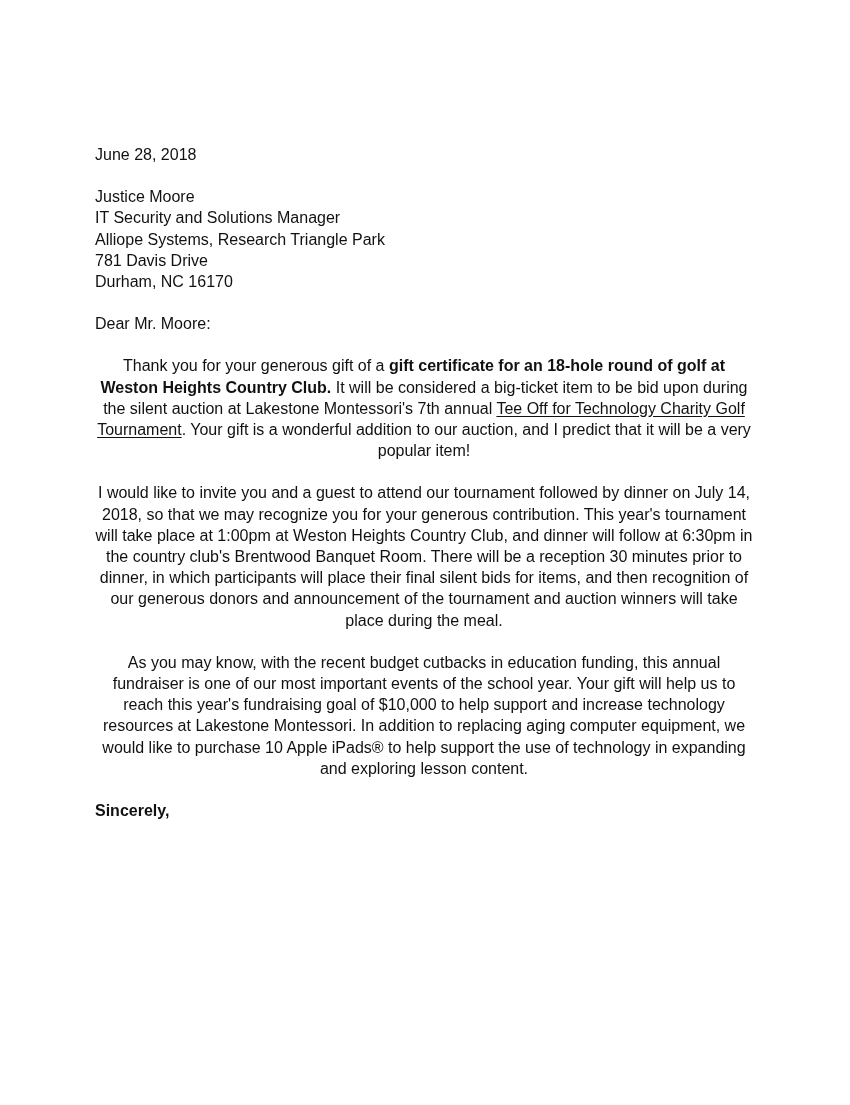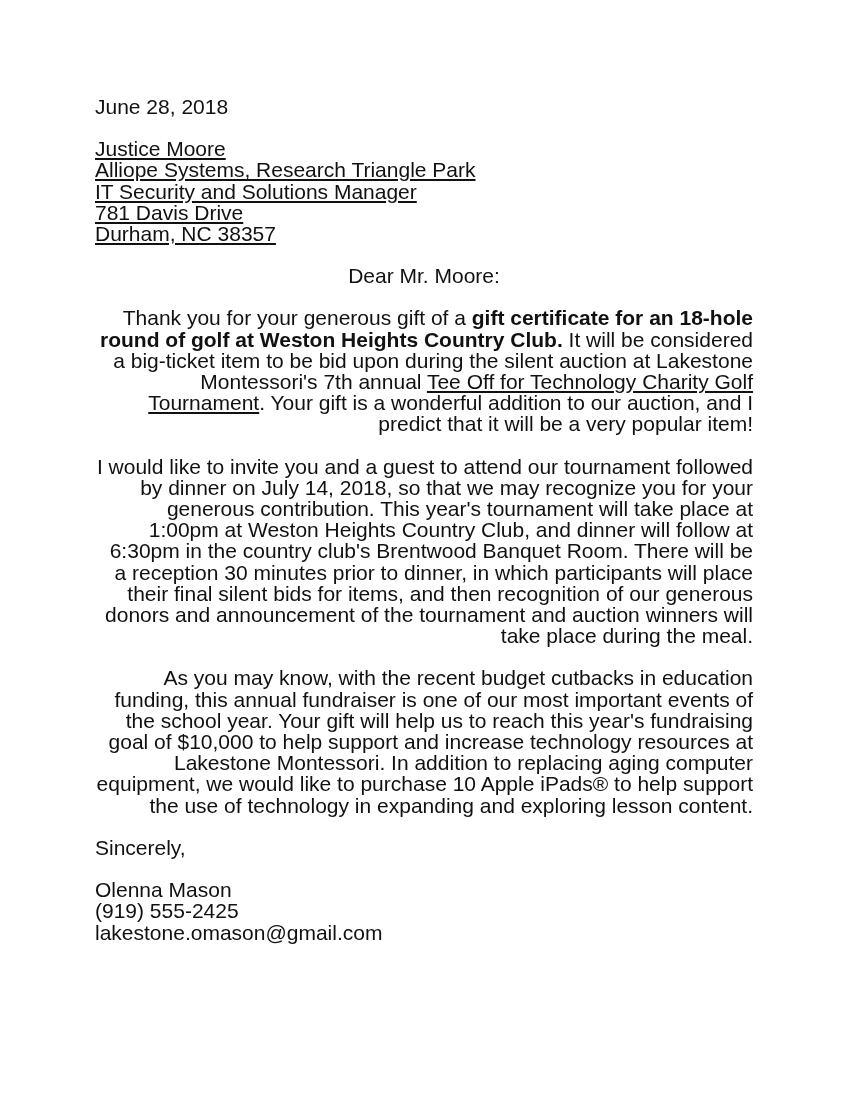--- a/index.html
+++ b/index.html
@@ -18,86 +18,81 @@
   .page {
     position: relative;
     width: 850px;
     height: 1105px;
     background: #ffffff;
     box-sizing: border-box;
     padding: 96px 98px 0 95px;
   }
   .letter {
     width: 658px;
-    font-size: 21px;
+    font-size: 16px;
     line-height: 21.2px;
     color: #111111;
+    margin-top: 48px;
   }
   .date-line {
     margin: 0 0 21px 0;
   }
   .address-block {
     margin: 0 0 21px 0;
-    text-decoration: underline;
   }
   .address-block .addr-line {
     margin: 0;
   }
   .salutation {
     margin: 0 0 21px 0;
-    text-align: center;
   }
   .para {
     margin: 0 0 21px 0;
-    text-align: right;
+    text-align: center;
   }
   b, strong {
     font-weight: bold;
   }
   .underline {
     text-decoration: underline;
     text-underline-offset: 1.5px;
   }
   .closing {
     margin: 0 0 21px 0;
+    font-weight: bold;
   }
   .signature-block {
     margin: 0;
   }
   .signature-block .sig-line {
     margin: 0;
   }
 </style>
 </head>
 <body>
 
 <div class="page">
   <div class="letter">
 
     <div class="date-line">June 28, 2018</div>
 
     <div class="address-block">
       <div class="addr-line">Justice Moore</div>
+      <div class="addr-line">IT Security and Solutions Manager</div>
       <div class="addr-line">Alliope Systems, Research Triangle Park</div>
-      <div class="addr-line">IT Security and Solutions Manager</div>
       <div class="addr-line">781 Davis Drive</div>
-      <div class="addr-line">Durham, NC 38357</div>
+      <div class="addr-line">Durham, NC 16170</div>
     </div>
 
     <div class="salutation">Dear Mr. Moore:</div>
 
     <p class="para"><span>Thank you for your generous gift of a </span><b>gift certificate for an 18-hole round of golf at Weston Heights Country Club.</b><span> It will be considered a big-ticket item to be bid upon during the silent auction at Lakestone Montessori's 7th annual </span><span class="underline">Tee Off for Technology Charity Golf Tournament</span><span>. Your gift is a wonderful addition to our auction, and I predict that it will be a very popular item!</span></p>
 
     <p class="para">I would like to invite you and a guest to attend our tournament followed by dinner on July 14, 2018, so that we may recognize you for your generous contribution. This year's tournament will take place at 1:00pm at Weston Heights Country Club, and dinner will follow at 6:30pm in the country club's Brentwood Banquet Room. There will be a reception 30 minutes prior to dinner, in which participants will place their final silent bids for items, and then recognition of our generous donors and announcement of the tournament and auction winners will take place during the meal.</p>
 
     <p class="para">As you may know, with the recent budget cutbacks in education funding, this annual fundraiser is one of our most important events of the school year. Your gift will help us to reach this year's fundraising goal of $10,000 to help support and increase technology resources at Lakestone Montessori. In addition to replacing aging computer equipment, we would like to purchase 10 Apple iPads® to help support the use of technology in expanding and exploring lesson content.</p>
 
 
     <div class="closing">Sincerely,</div>
 
-    <div class="signature-block">
-      <div class="sig-line">Olenna Mason</div>
-      <div class="sig-line">(919) 555-2425</div>
-      <div class="sig-line">lakestone.omason@gmail.com</div>
-    </div>
 
   </div>
 </div>
 
 </body></html>

